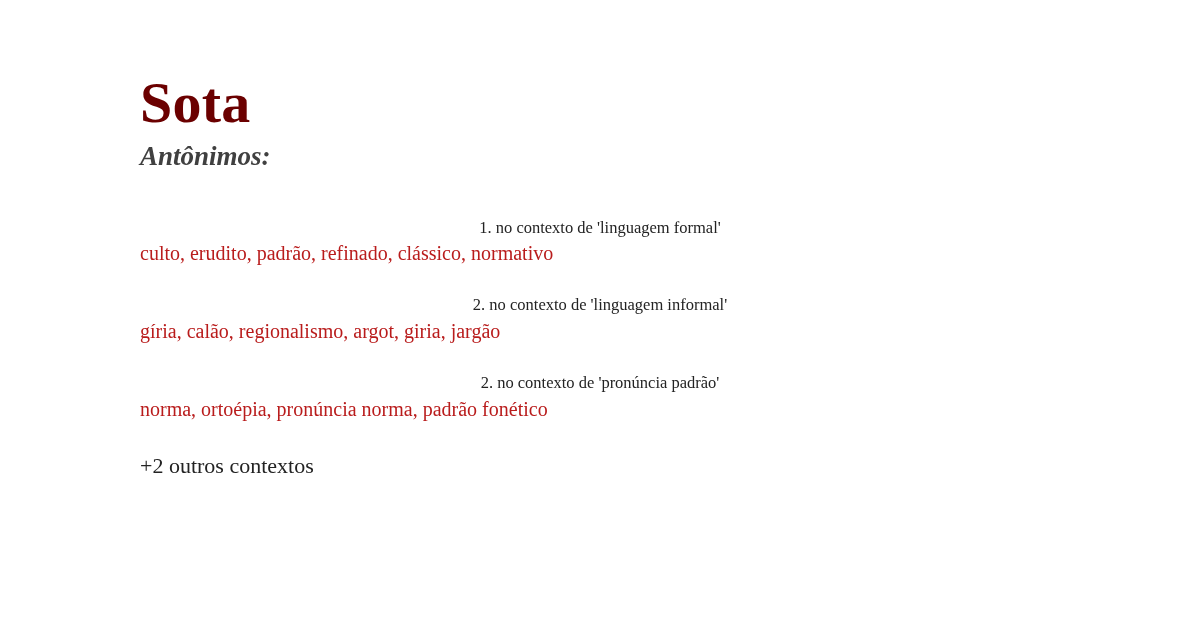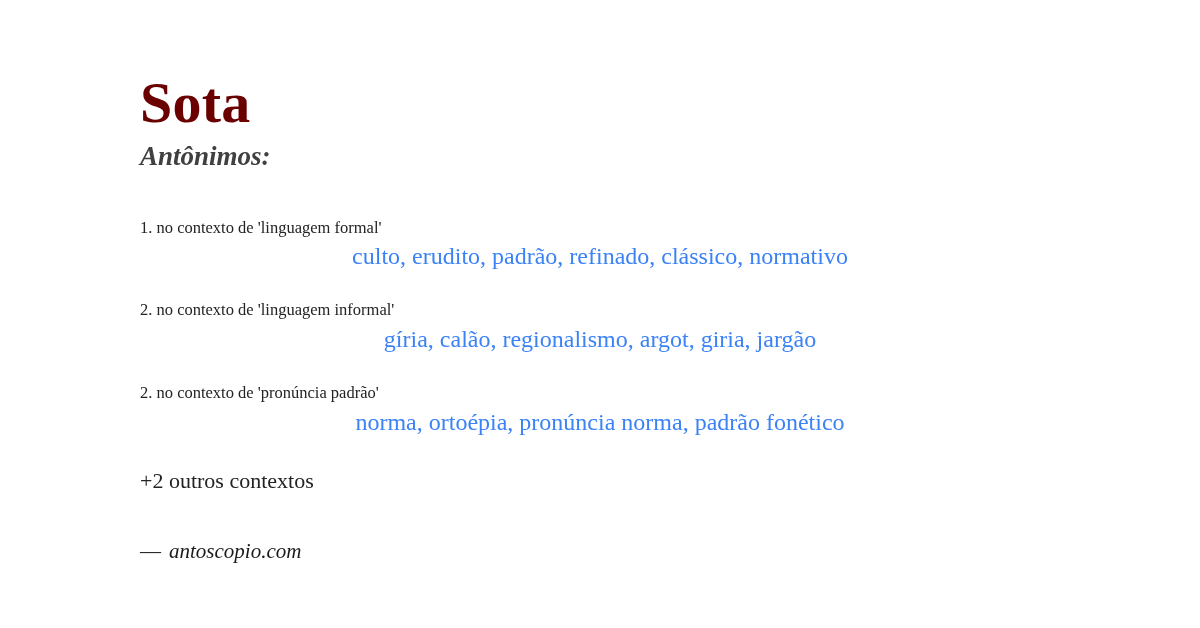--- a/index.html
+++ b/index.html
@@ -49,28 +49,28 @@
   }
   .sense:last-child {
     margin-bottom: 0;
   }
   .sense-context {
     font-family: "Liberation Serif", "DejaVu Serif", serif;
     font-size: 16.5px;
     color: #232323;
     line-height: 1.2;
     margin: 0 0 4px 0;
+    text-align: center;
   }
   .sense-terms {
     font-family: "Liberation Serif", "DejaVu Serif", serif;
-    font-size: 24px;
-    color: #3b82f6;
+    font-size: 20px;
+    color: #b91c1c;
     line-height: 1.25;
     margin: 0;
-    text-align: center;
   }
   .more-contexts {
     font-family: "Liberation Serif", "DejaVu Serif", serif;
     font-size: 22px;
     color: #232323;
     margin-top: 31px;
   }
   .source {
     font-family: "Liberation Serif", "DejaVu Serif", serif;
     font-style: italic;
@@ -105,17 +105,14 @@
 
     <div class="sense">
       <div class="sense-context">2. no contexto de 'pronúncia padrão'</div>
       <div class="sense-terms">norma, ortoépia, pronúncia norma, padrão fonético</div>
     </div>
 
   </div>
 
   <div class="more-contexts">+2 outros contextos</div>
 
-  <div class="source">
-    <span class="dash">—</span><span>antoscopio.com</span>
-  </div>
 
 </div>
 
 </body></html>

